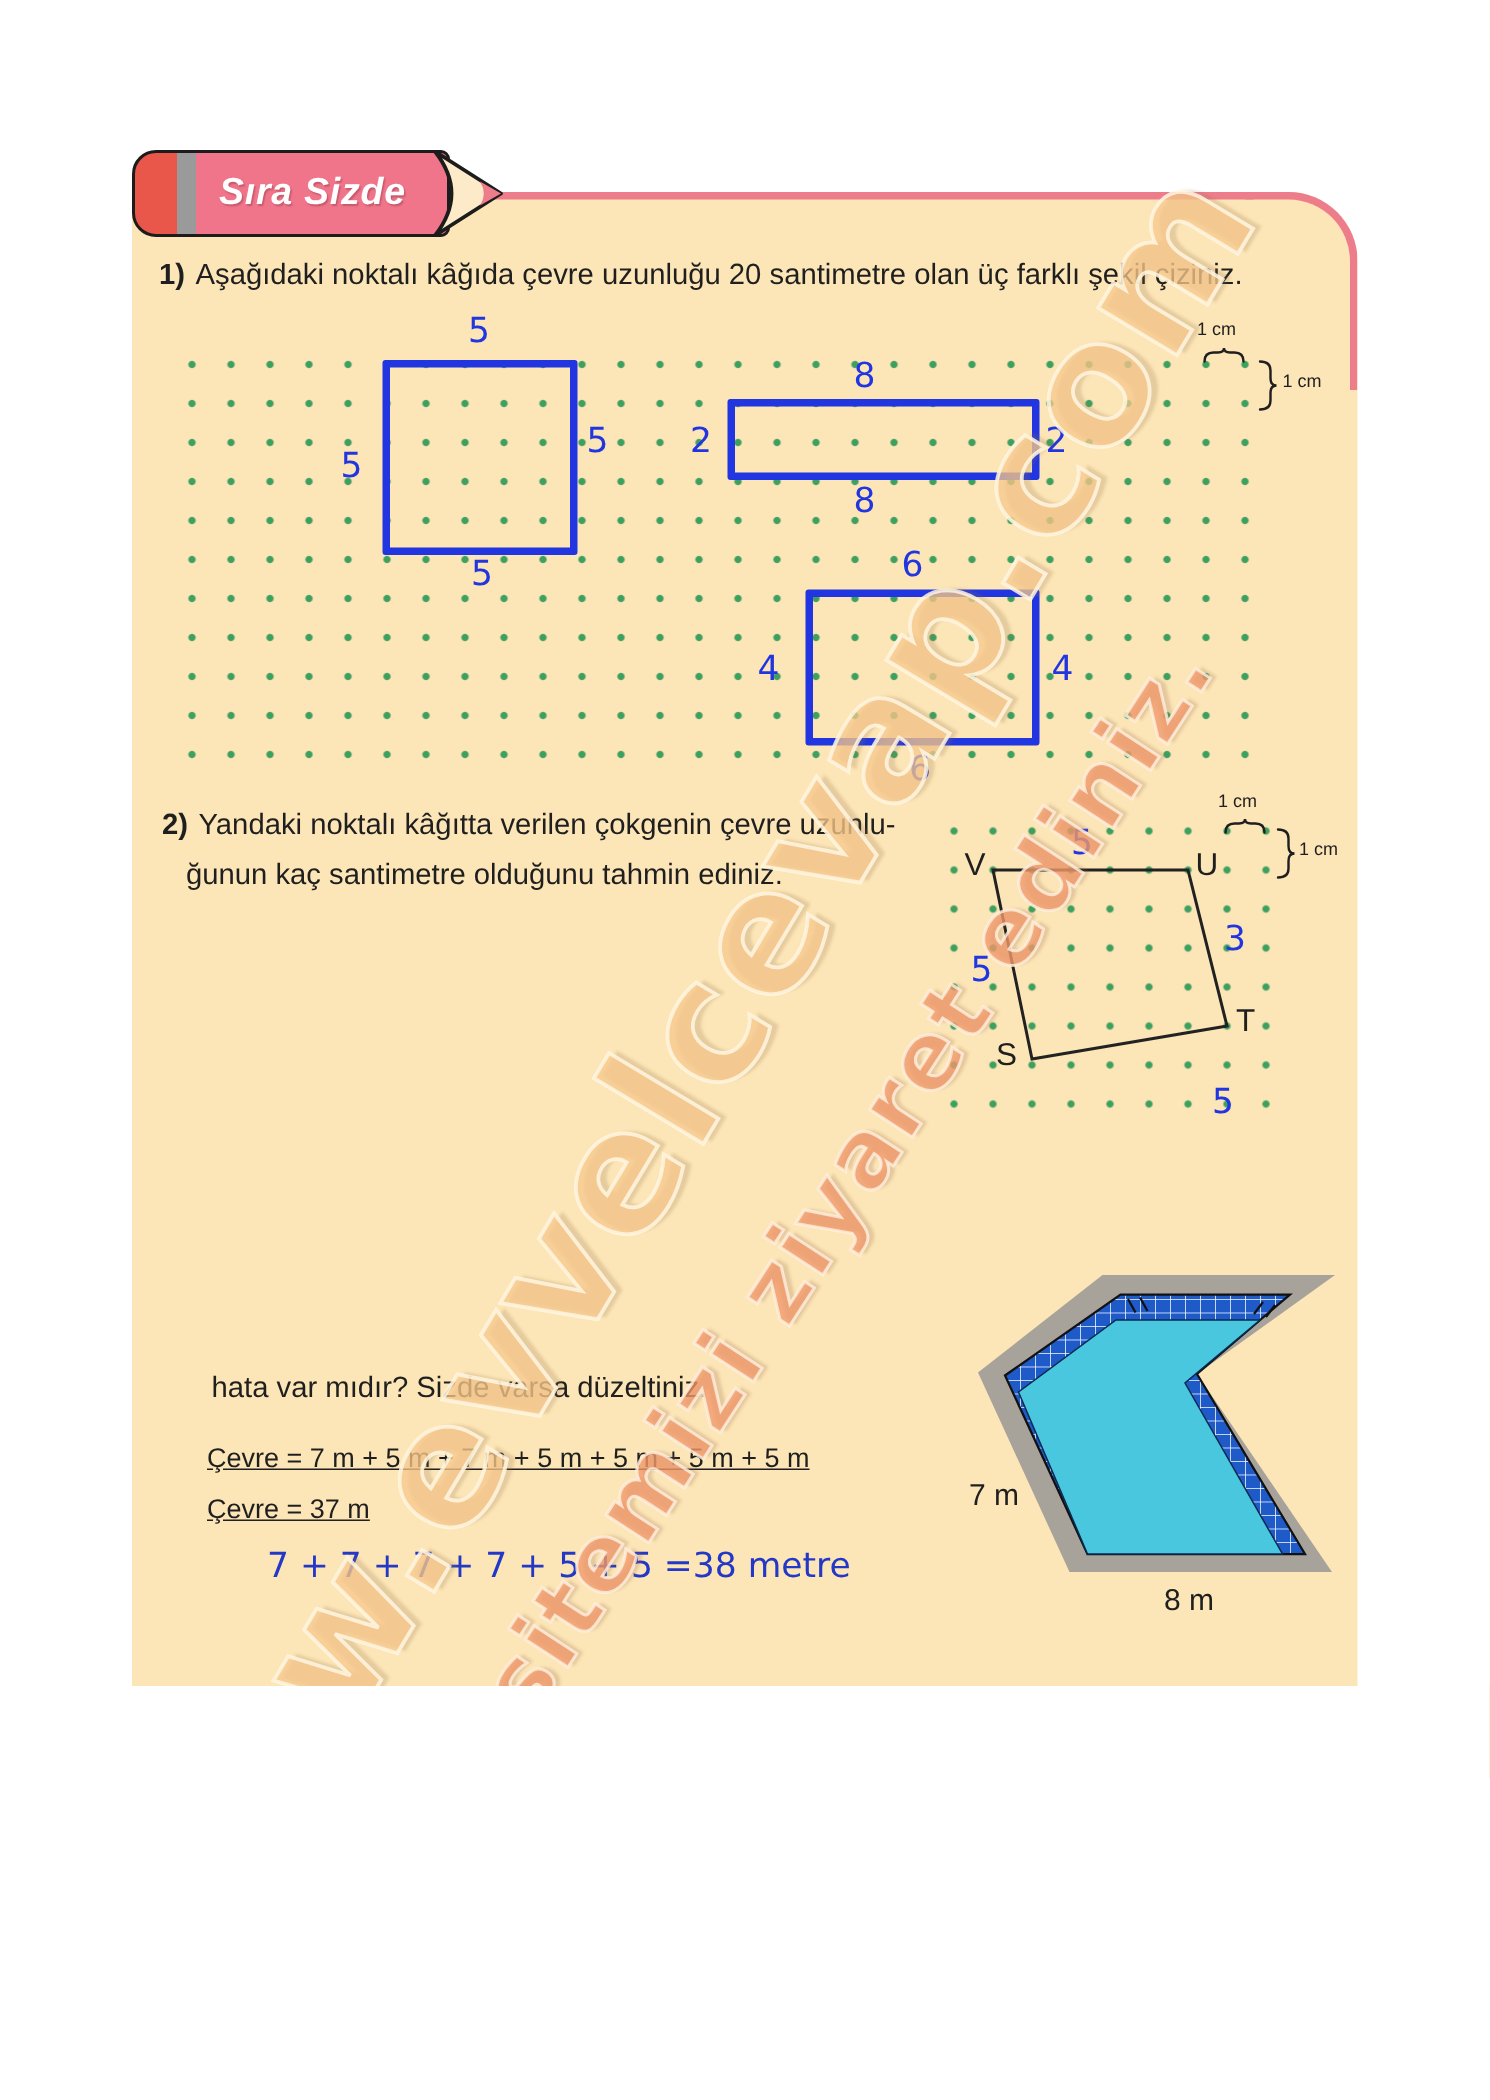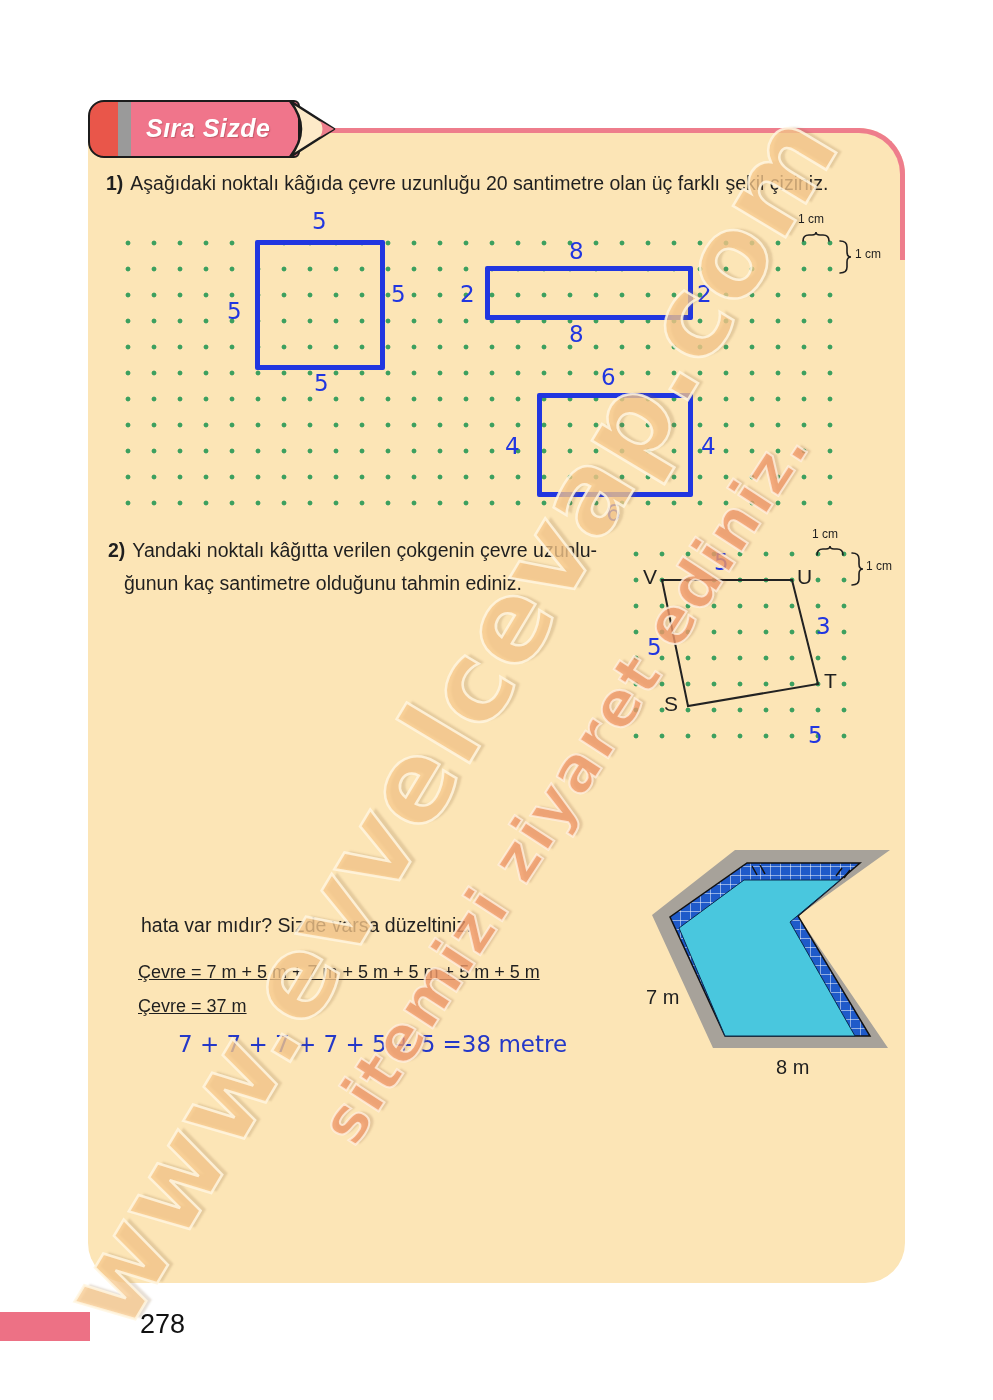--- a/index.html
+++ b/index.html
@@ -1,16 +1,16 @@
 <!DOCTYPE html>
 <html><head>
 <meta charset="utf-8">
 <style>
   html,body{margin:0;padding:0;background:#ffffff;}
-  .page{position:relative;width:993px;height:1400px;background:#ffffff;overflow:hidden;
+  .page{position:relative;width:993px;height:1124px;background:#ffffff;overflow:hidden;
         font-family:"Liberation Sans",sans-serif;color:#1f1f1f;}
   .card{position:absolute;left:88px;top:128px;width:817px;height:1155px;
         background:#fce5b6;border-radius:4px 46px 40px 40px;z-index:1;}
   .topline{position:absolute;left:296px;top:128px;width:540px;height:5px;background:#ee7d8c;z-index:3;}
   .corner{position:absolute;left:830px;top:128px;width:75px;height:132px;box-sizing:border-box;
         border-top:5px solid #ee7d8c;border-right:5px solid #ee7d8c;border-top-right-radius:46px;z-index:3;}
   
   .pencil{position:absolute;left:88px;top:98px;width:260px;height:62px;z-index:6;}
   .pencil-body{position:absolute;left:0;top:2px;width:212px;height:58px;box-sizing:border-box;
         border:2.5px solid #1c1c1c;border-radius:16px 6px 6px 16px;

